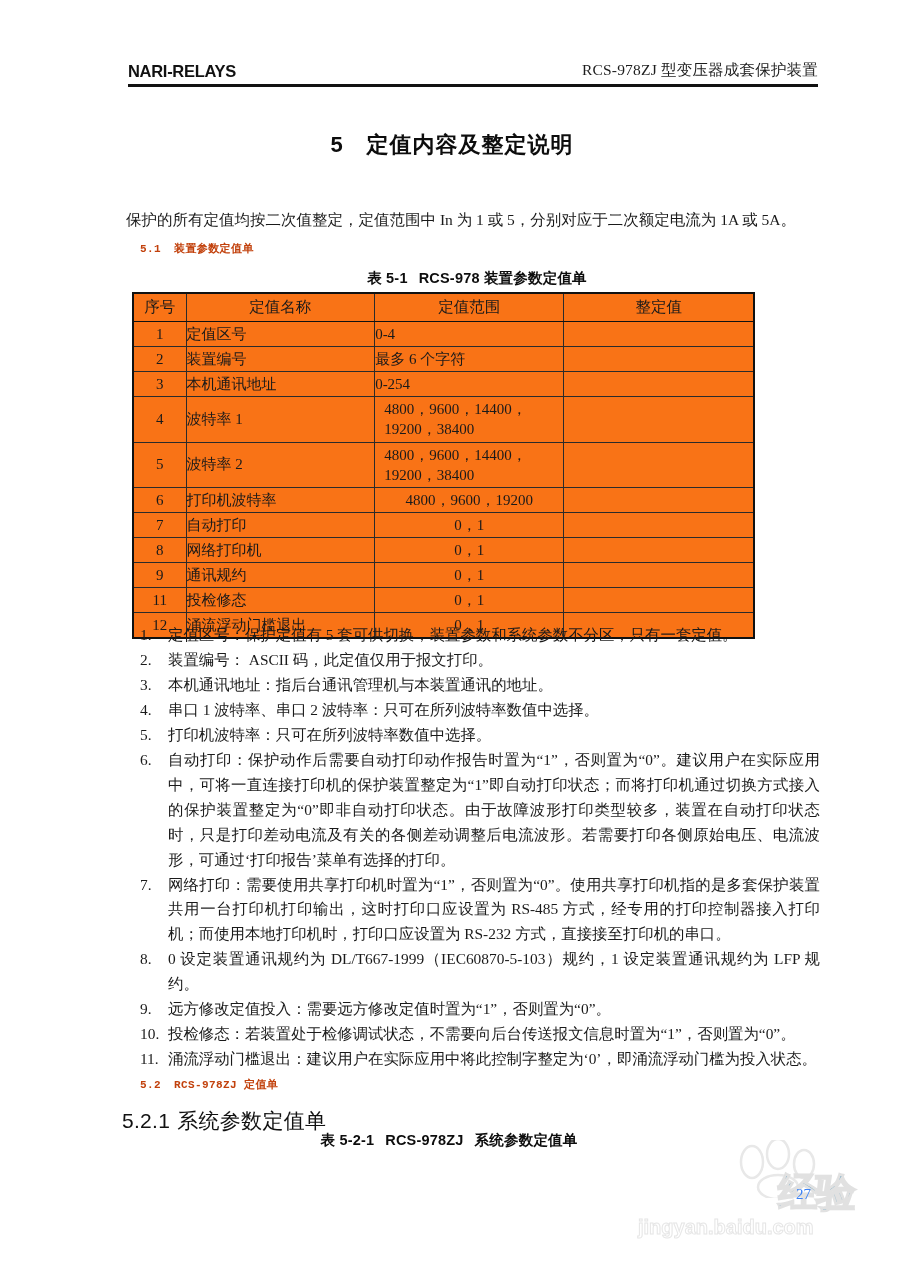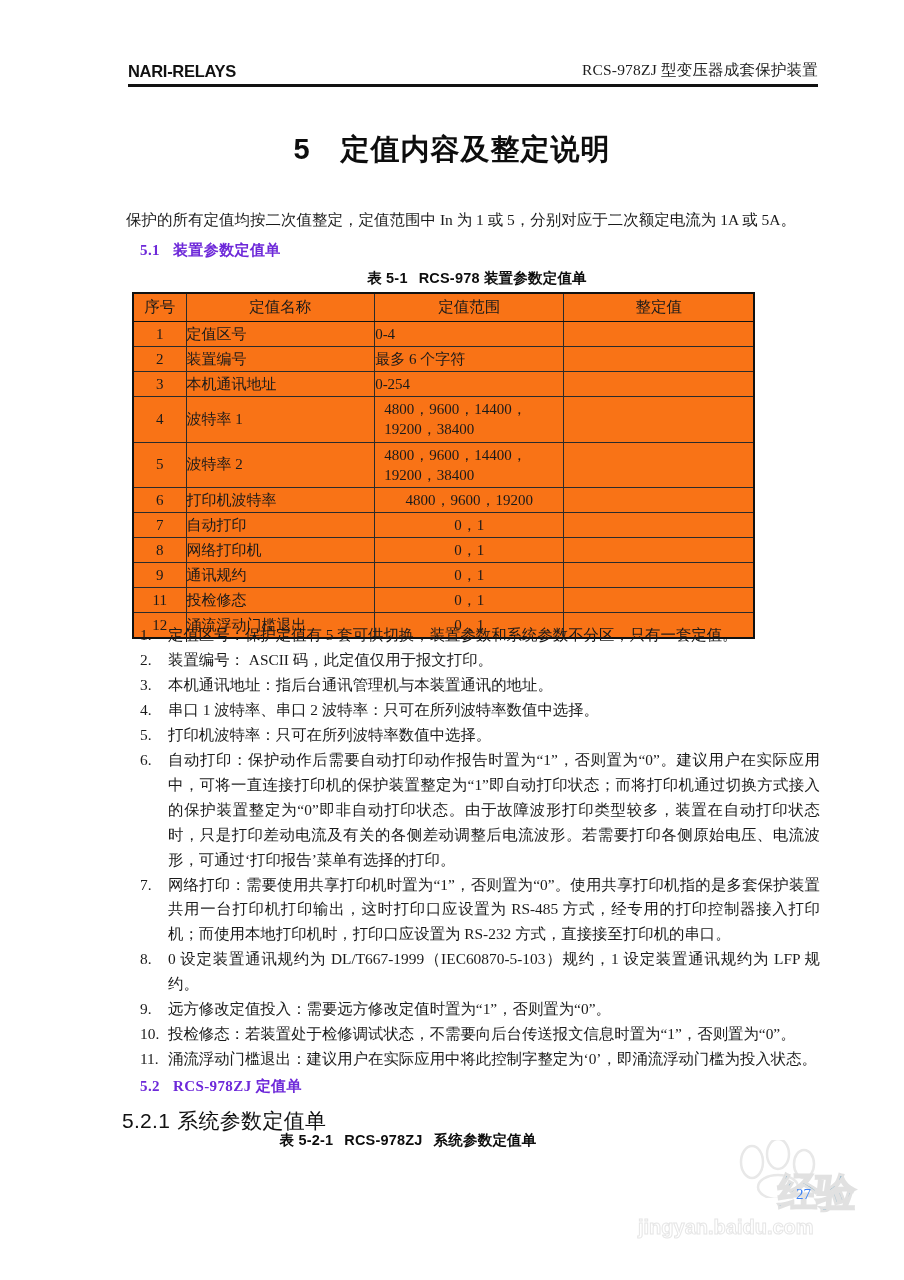--- a/index.html
+++ b/index.html
@@ -51,42 +51,42 @@
 
   
   .chapter-title {
     position: absolute;
     left: 0;
     top: 130px;
     width: 904px;
     text-align: center;
     font-family: "Liberation Sans", "DejaVu Sans", sans-serif;
     font-weight: bold;
-    font-size: 29px;
+    font-size: 22px;
     letter-spacing: 1px;
     color: #0d0d0d;
   }
 
   
   .intro {
     position: absolute;
     left: 126px;
     top: 208px;
     width: 694px;
     font-size: 15.5px;
     line-height: 1.55;
     text-align: justify;
   }
 
   .section-h2 {
     position: absolute;
-    font-family: Liberation Serif, serif;
-    font-weight: bold;
-    font-size: 15px;
-    color: #6d28d9;
+    font-family: Liberation Mono, monospace;
+    font-weight: bold;
+    font-size: 11px;
+    color: #c2410c;
     letter-spacing: 0.4px;
   }
   .section-h2 .num { margin-right: 13px; }
 
   .section-h3 {
     position: absolute;
     font-family: "Liberation Sans", "DejaVu Sans", sans-serif;
     font-size: 21px;
     color: #111;
     letter-spacing: 0.3px;
@@ -101,21 +101,21 @@
   .table-caption {
     position: absolute;
     font-family: "Liberation Sans", "DejaVu Sans", sans-serif;
     font-weight: bold;
     font-size: 14.5px;
     color: #0d0d0d;
     text-align: center;
     letter-spacing: 0.2px;
   }
   #cap-t1 { left: 0; top: 269px; width: 904px; padding-left: 25px; }
-  #cap-t2 { left: 0; top: 1131px; width: 816px; }
+  #cap-t2 { left: 0; top: 1131px; width: 816px; padding-left: 41px; }
   .table-caption .gap { display: inline-block; width: 11px; }
 
   
   .param-table {
     position: absolute;
     left: 132px;
     top: 292px;
     width: 623px;
     border-collapse: collapse;
     border: 2.5px solid #111;

